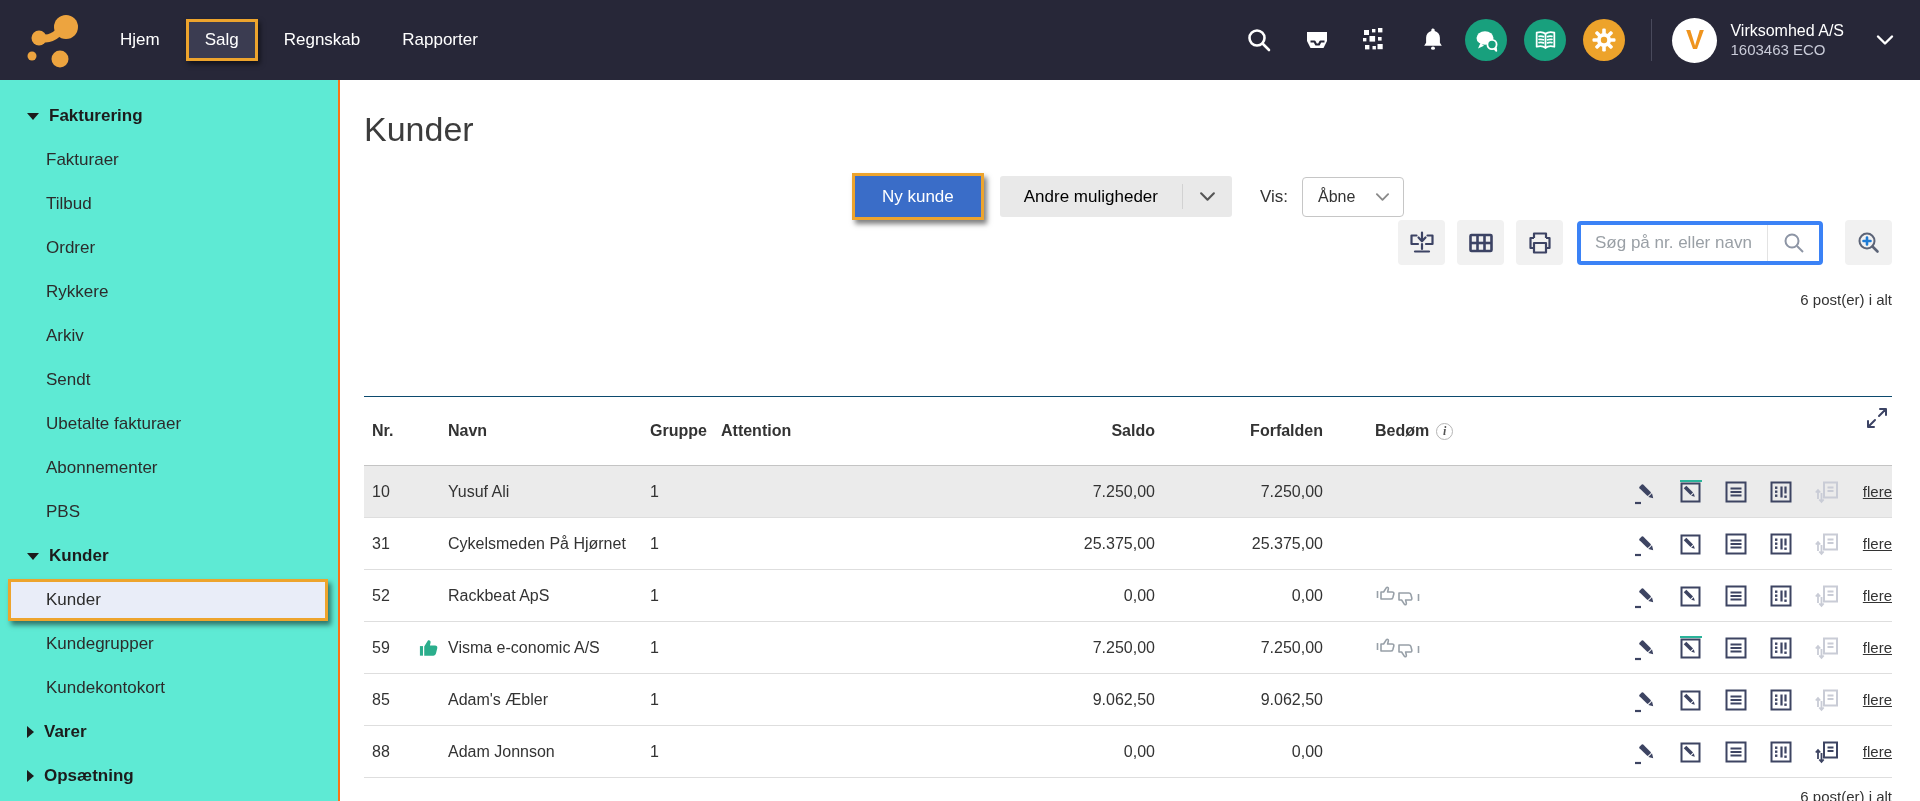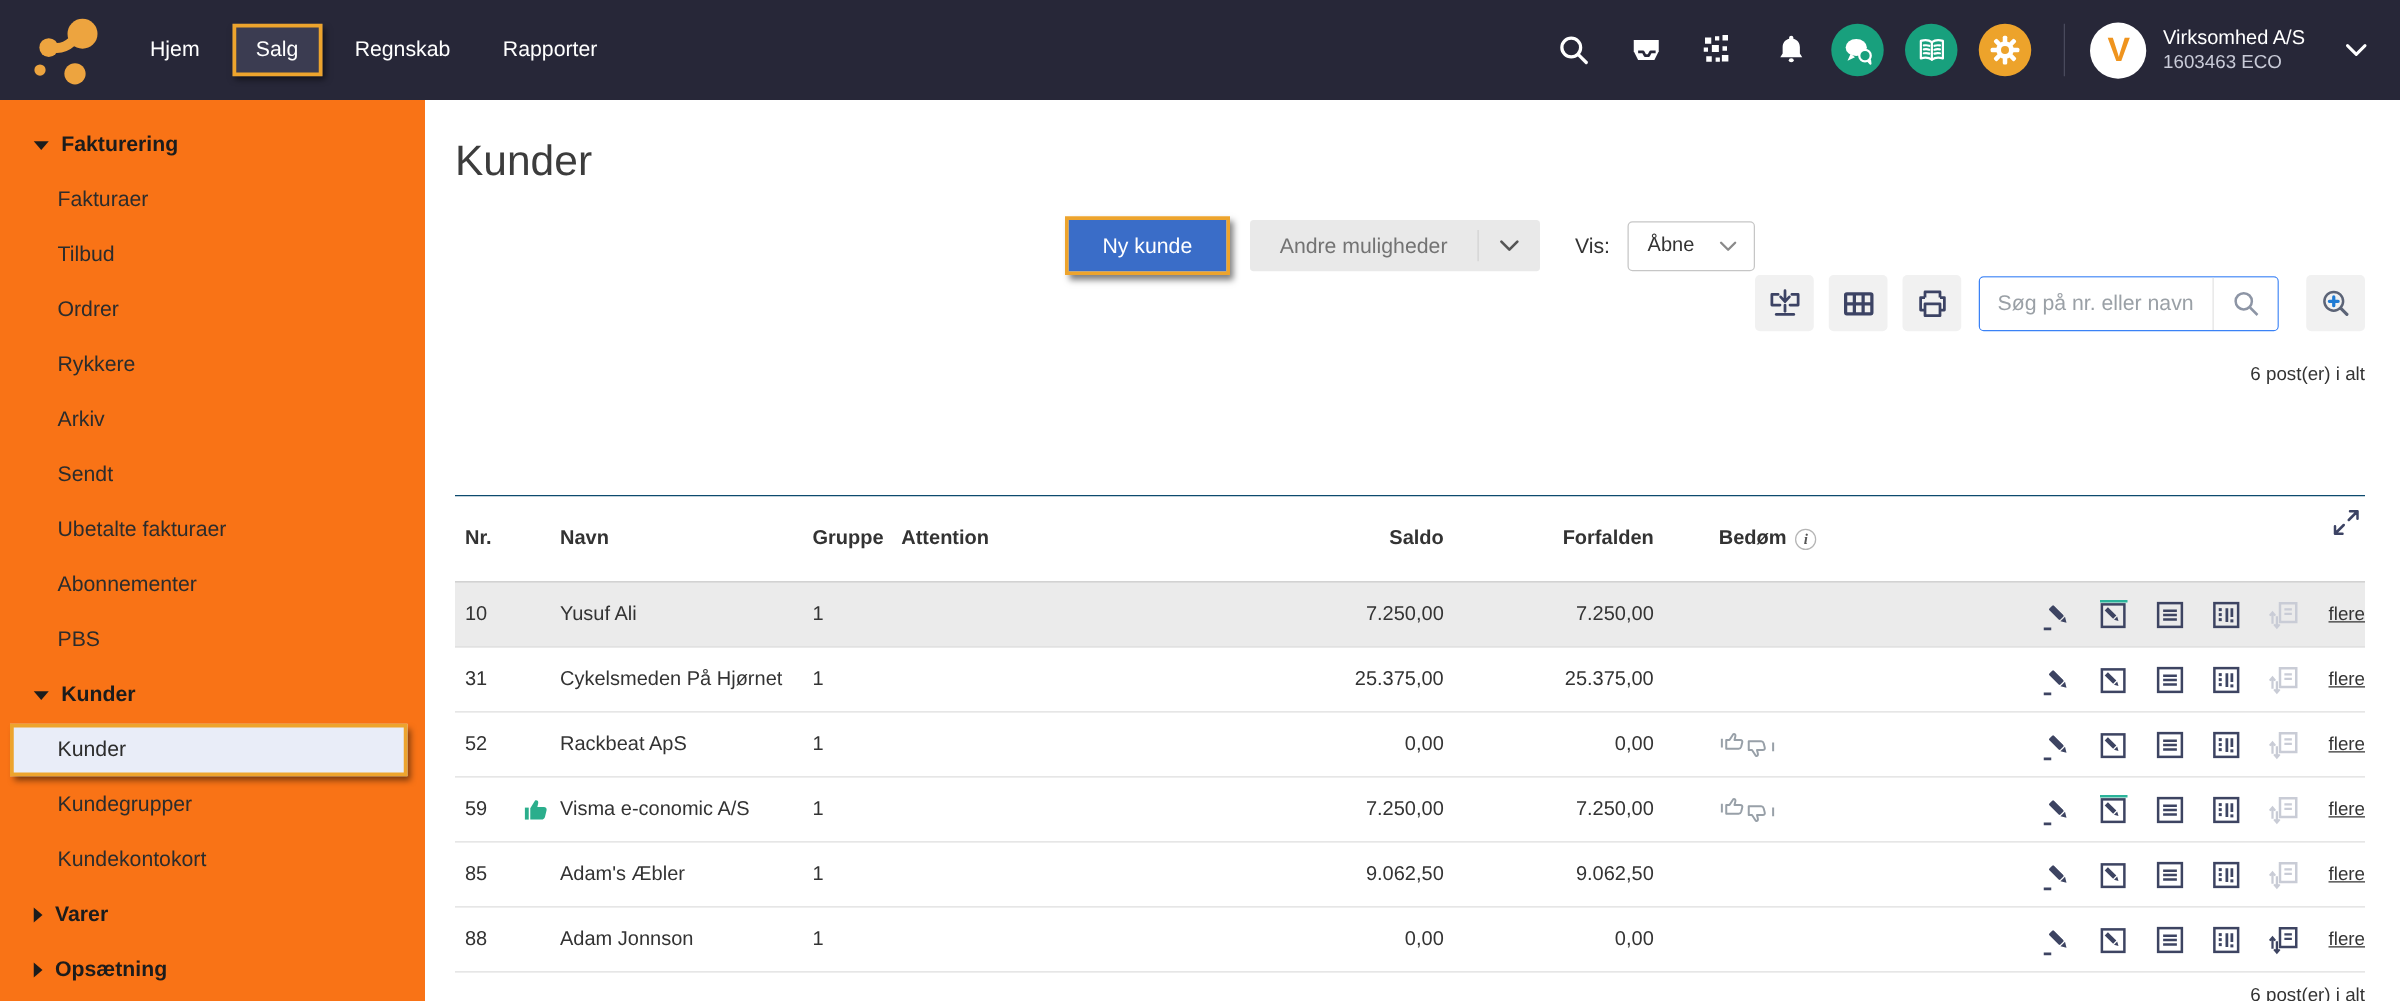--- a/index.html
+++ b/index.html
@@ -44,21 +44,21 @@
   }
   .account-text { display:flex; flex-direction:column; line-height:1.25; }
   .account-name { color:#fff; font-size:16px; }
   .account-number { color:#c9cbd8; font-size:15px; }
   .account-chev { margin-left:32px; display:flex; }
 
   
   .layout { display:flex; height:721px; }
 
   
-  .sidebar { width:340px; flex:none; border-right:4px solid #f97316; padding-top:14px; background:#f97316; }
+  .sidebar { width:340px; flex:none; border-right:2px solid #f97316; padding-top:14px; background:#5eead4; }
   .side-header {
     height:44px; display:flex; align-items:center; gap:10px; padding-left:27px;
     font-weight:bold; font-size:17px; color:#1c1c1c; cursor:pointer;
   }
   .caret { width:0; height:0; display:inline-block; }
   .caret.down { border-left:6px solid transparent; border-right:6px solid transparent; border-top:7px solid #1c1c1c; }
   .caret.right { border-top:6px solid transparent; border-bottom:6px solid transparent; border-left:7px solid #1c1c1c; }
   .side-item {
     height:44px; display:flex; align-items:center; padding-left:46px;
     font-size:17px; color:#2c2c2c; cursor:pointer;
@@ -78,40 +78,40 @@
   .highlight-box {
     display:inline-block; border:3px solid #eda42d; margin-right:16px;
     box-shadow:3px 4px 5px rgba(0,0,0,.5);
   }
   .btn-primary {
     background:#3a6dc8; color:#fff; border:none; height:41px; padding:0 27px;
     font-size:17px; font-family:inherit; cursor:pointer;
   }
   .btn-split {
     display:flex; align-items:center; height:41px; background:#e9e9e9;
-    border-radius:3px; color:#737373; font-size:17px; cursor:pointer;
+    border-radius:3px; color:#000000; font-size:17px; cursor:pointer;
   }
   .btn-split-label { padding:0 24px; }
   .btn-split-divider { width:1px; height:25px; background:#d2d2d2; }
   .btn-split .chev { padding:0 16px; display:flex; }
   .vis-label { margin:0 14px 0 28px; font-size:17px; color:#333; }
   .select {
     width:102px; height:40px; background:#fff; border:1px solid #c6c6c6; border-radius:4px;
     display:flex; align-items:center; justify-content:space-between;
     padding:0 13px 0 15px; font-size:16px; color:#333; cursor:pointer;
   }
   .toolbar-right { margin-left:auto; display:flex; align-items:center; }
   .icon-btn {
     width:47px; height:45px; background:#f1f1f1; border:none; border-radius:4px;
     display:flex; align-items:center; justify-content:center; cursor:pointer;
     color:#3c4364; margin-left:12px;
   }
   .search-box {
     display:flex; align-items:stretch; height:44px; background:#fff;
-    border:1px solid #3b82f6; border-radius:4px; overflow:hidden; margin-left:14px;
+    border:4px solid #3b82f6; border-radius:4px; overflow:hidden; margin-left:14px;
   }
   .search-box input {
     width:186px; border:none; outline:none; padding:0 14px; font-size:17px;
     font-family:inherit; color:#333;
   }
   .search-box input::placeholder { color:#9aa0a6; }
   .search-go {
     width:52px; background:#fff; border:none; border-left:1px solid #e3e3e3;
     display:flex; align-items:center; justify-content:center; cursor:pointer;
   }

